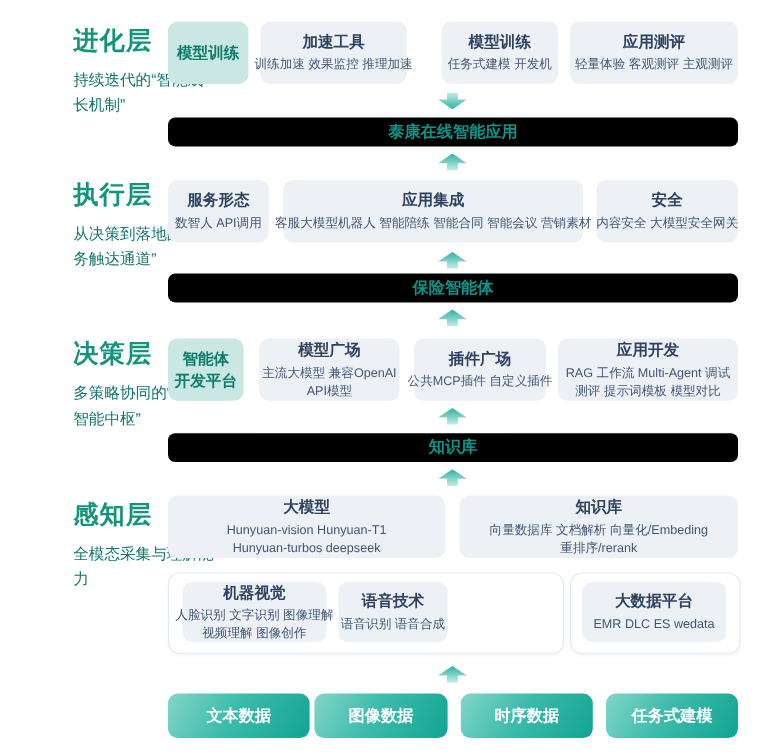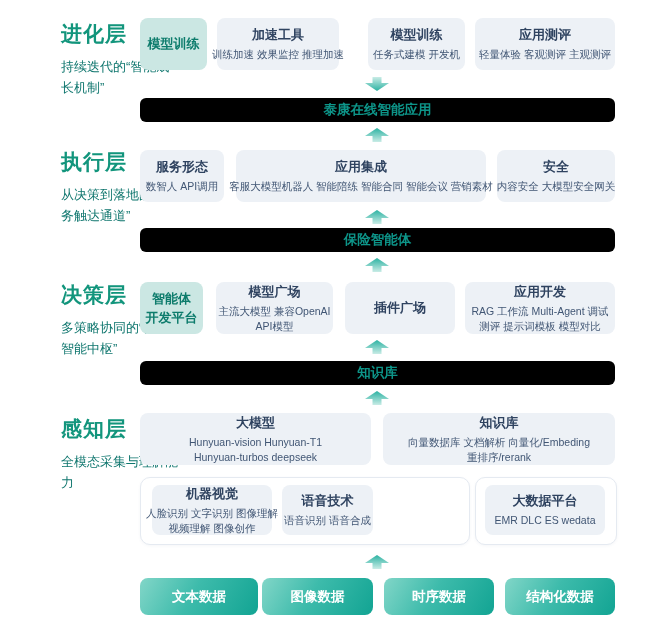--- a/index.html
+++ b/index.html
@@ -104,20 +104,21 @@
 
   <div class="hl" style="left:140px;top:282px;width:63px;height:52px">智能体
 开发平台</div>
   <div class="box" style="left:216px;top:282px;width:117px;height:52px">
     <div class="t">模型广场</div>
     <div class="s">主流大模型  兼容OpenAI</div>
     <div class="s" style="margin-top:-3px">API模型</div>
   </div>
   <div class="box" style="left:345px;top:282px;width:110px;height:52px">
     <div class="t">插件广场</div>
+    <div class="s">公共MCP插件 自定义插件</div>
   </div>
   <div class="box" style="left:465px;top:282px;width:150px;height:52px">
     <div class="t">应用开发</div>
     <div class="s">RAG 工作流 Multi-Agent 调试</div>
     <div class="s" style="margin-top:-3px">测评 提示词模板 模型对比</div>
   </div>
 
   <svg class="arr" style="left:365px;top:340px" width="24" height="14" viewBox="0 0 24 14">
       <polygon points="12,0 24,8 16.5,8 16.5,14 7.5,14 7.5,8 0,8" fill="url(#gUp)"></polygon>
     </svg>
@@ -156,15 +157,15 @@
     <div class="s">EMR DLC ES wedata</div>
   </div>
 
   <svg class="arr" style="left:365px;top:555px" width="24" height="14" viewBox="0 0 24 14">
       <polygon points="12,0 24,8 16.5,8 16.5,14 7.5,14 7.5,8 0,8" fill="url(#gUp)"></polygon>
     </svg>
 
   <div class="gbox" style="left:140px;top:578px;width:118px;height:37px">文本数据</div>
   <div class="gbox" style="left:262px;top:578px;width:111px;height:37px">图像数据</div>
   <div class="gbox" style="left:384px;top:578px;width:110px;height:37px">时序数据</div>
-  <div class="gbox" style="left:505px;top:578px;width:110px;height:37px">结构化数据</div>
+  <div class="gbox" style="left:505px;top:578px;width:110px;height:37px">任务式建模</div>
 
 </div>
 
 </body></html>

